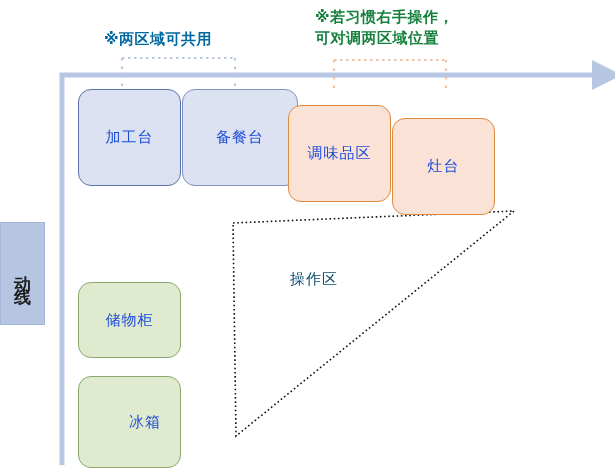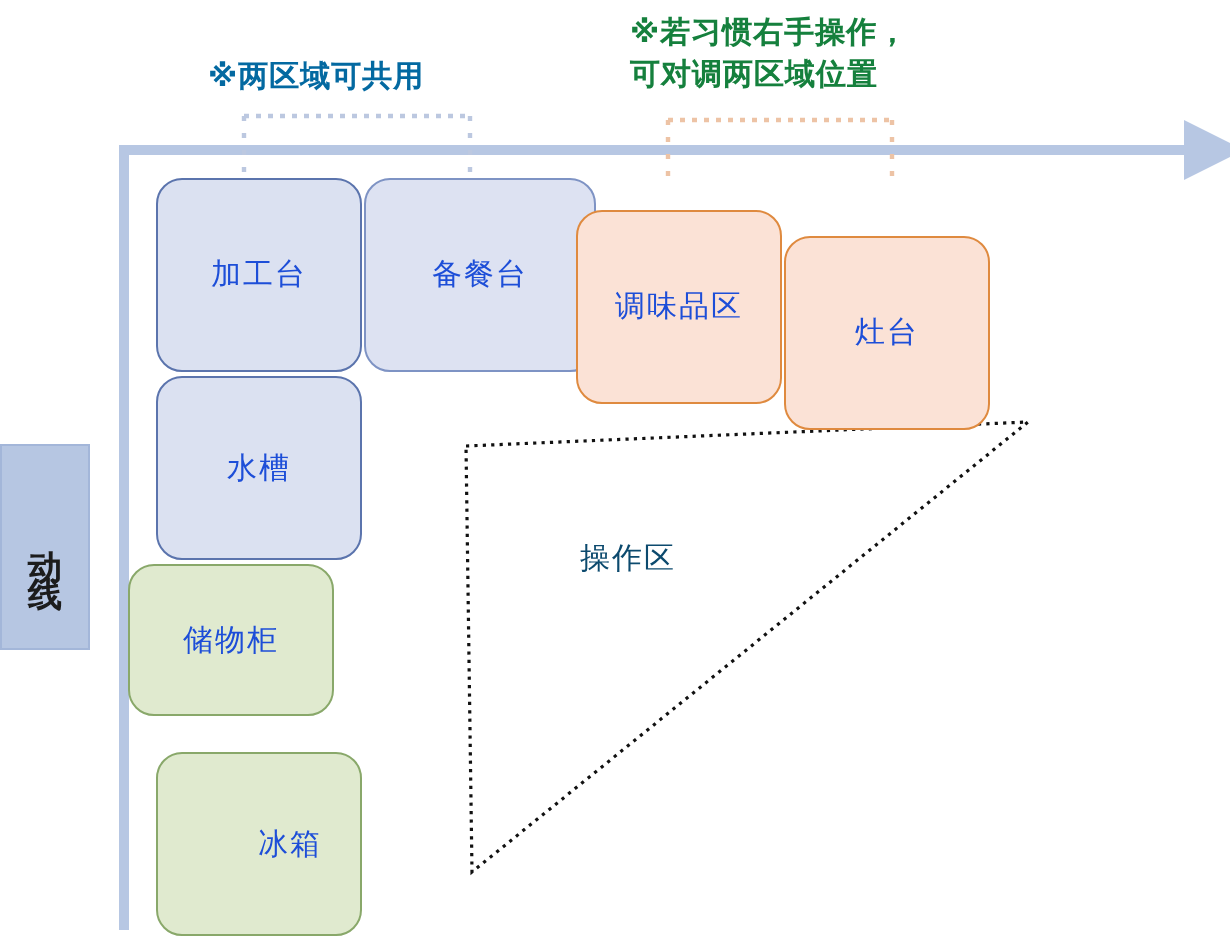--- a/index.html
+++ b/index.html
@@ -155,25 +155,22 @@
 
   <div class="zone z-orange" style="left:288px; top:89px; width:103px; height:97px;margin-top:16px;">
     <span>调味品区</span>
   </div>
 
   <div class="zone z-orange" style="left:392px; top:89px; width:103px; height:97px;margin-top:29px;">
     <span>灶台</span>
   </div>
 
 
-  <div class="zone z-blue" style="left:78px; top:188px; width:103px; height:92px;">
-    <span>水槽</span>
-  </div>
 
-  <div class="zone z-green" style="left:64px; top:282px; width:103px; height:76px;">
+  <div class="zone z-green" style="left:78px; top:282px; width:103px; height:76px;">
     <span>储物柜</span>
   </div>
 
   <div class="zone z-green" style="left:78px; top:376px; width:103px; height:92px;padding-left:31px;">
     <span>冰箱</span>
   </div>
 
   <div class="op-label" style="left:290px; top:270px;">操作区</div>
 
 </div>

